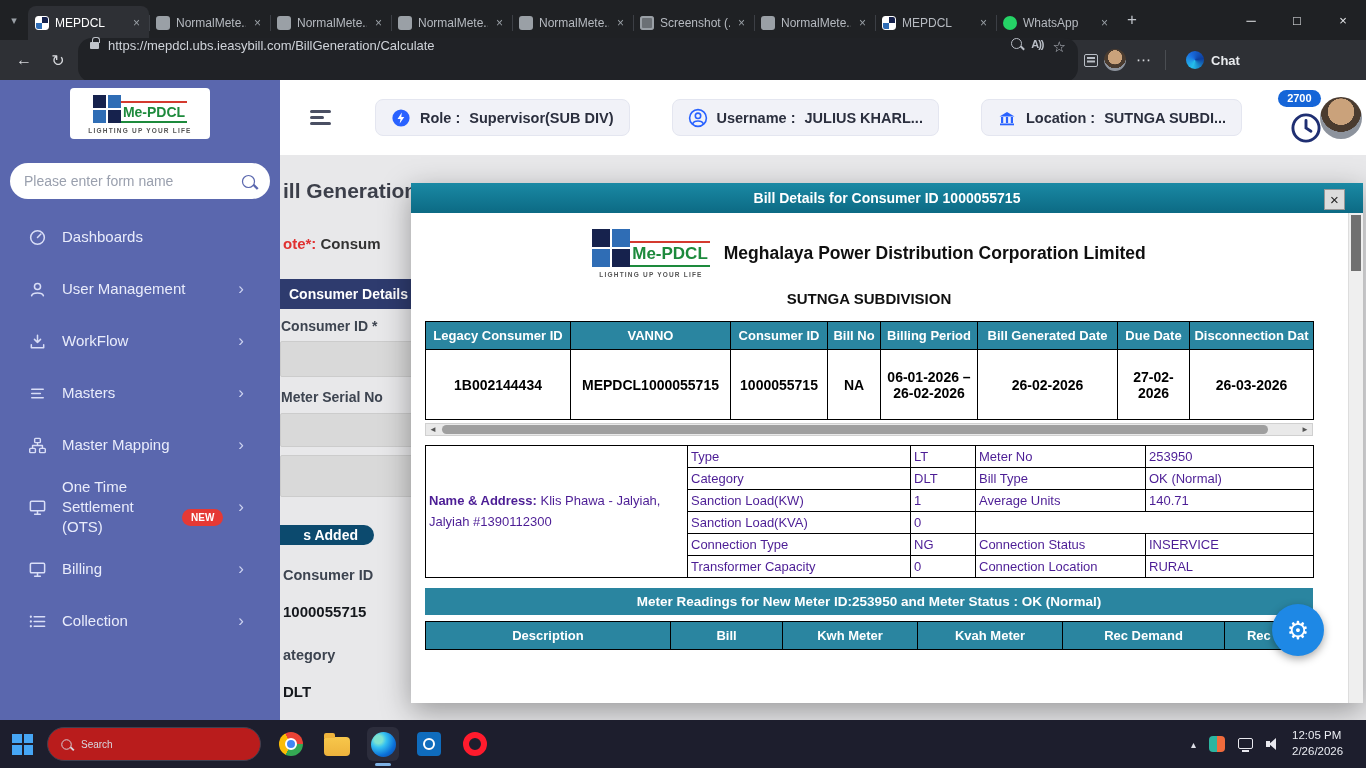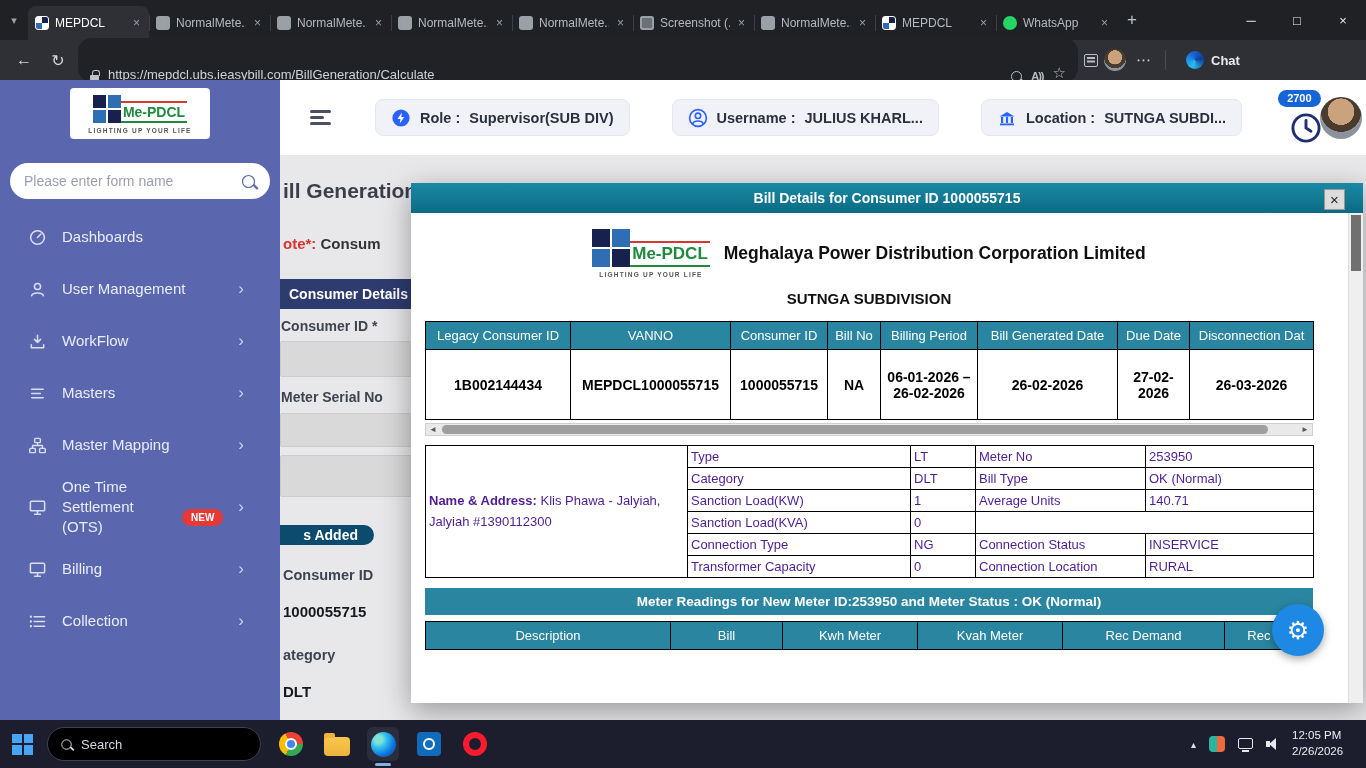--- a/index.html
+++ b/index.html
@@ -19,21 +19,21 @@
   .fav-doc{background:#9aa0a6}
   .fav-shot{background:#6b7075;box-shadow:inset 0 0 0 2px #9aa0a6}
   .fav-wa{background:#25d366;border-radius:50%}
   .new-tab{width:30px;height:40px;display:flex;align-items:center;justify-content:center;color:#c0c4ca;font-size:17px}
   .win-controls{margin-left:auto;display:flex;height:40px}
   .win-btn{width:46px;display:flex;align-items:center;justify-content:center;color:#e8eaed;font-size:13px}
 
   
   .toolbar{position:absolute;top:40px;left:0;right:0;height:40px;background:#2e3035;display:flex;align-items:center;gap:6px;padding:0 10px}
   .nav-btn{width:28px;text-align:center;color:#d5d7db;font-size:16px}
-  .urlbar{display:flex;align-items:flex-end;gap:9px;height:44px;border-radius:14px;background:#202226;padding:0 12px;flex:1;max-width:1000px;color:#b9bec6}
+  .urlbar{display:flex;align-items:flex-start;gap:9px;height:44px;border-radius:14px;background:#202226;padding:0 12px;flex:1;max-width:1000px;color:#b9bec6}
   .lock{width:9px;height:7px;background:#bfc3c9;border-radius:1px;position:relative;margin-top:4px;flex:0 0 9px}
   .lock::before{content:'';position:absolute;top:-5px;left:1.5px;width:6px;height:5px;border:1.5px solid #bfc3c9;border-bottom:none;border-radius:3px 3px 0 0}
   .url-text{color:#cfd3d9;font-size:13px;flex:1;white-space:nowrap;overflow:hidden}
   .mag{width:11px;height:11px;border:1.8px solid currentColor;border-radius:50%;position:relative;display:inline-block;flex:0 0 11px}
   .mag::after{content:'';position:absolute;width:5px;height:1.8px;background:currentColor;right:-4px;bottom:-1px;transform:rotate(45deg)}
   .read-aloud{font-size:11px;font-weight:bold;letter-spacing:-1px}
   .star-icon{font-size:15px}
   .coll{width:14px;height:13px;border:1.5px solid #b9bec6;border-radius:2px;position:relative}
   .coll::before{content:'';position:absolute;left:2px;top:2.5px;right:2px;height:1.5px;background:#b9bec6;box-shadow:0 3.5px 0 #b9bec6}
   .avatar-mini{width:22px;height:22px;border-radius:50%;background:radial-gradient(circle at 50% 38%,#caa27b 0 40%,#4a3b2f 41% 62%,#8d939d 63%)}
@@ -97,21 +97,21 @@
   .modal-body{position:absolute;top:30px;left:0;right:15px;bottom:0;background:#fff;overflow:hidden;padding:12px 0 0 14px}
   .vscroll{position:absolute;top:30px;right:0;width:15px;bottom:0;background:#efefef;border-left:1px solid #ddd}
   .vthumb{position:absolute;top:2px;left:2px;right:2px;height:56px;background:#707070}
   .logo-row-modal{width:888px;display:flex;align-items:center;justify-content:center;gap:14px;margin:4px 0 10px}
   .logo-block{display:flex;flex-direction:column;align-items:center}
   .logo-row-modal .logo-mark{width:38px;height:38px;flex:0 0 38px}
   .logo-row-modal .logo-brand{font-size:17px}
   .company{font-size:17.5px;font-weight:bold;color:#101010}
   .subdivision{width:888px;text-align:center;font-weight:bold;font-size:15px;margin:12px 0 14px;color:#101010}
   table{border-collapse:collapse;table-layout:fixed;width:888px}
-  .t1 th,.t3 th{background:#2a85a0;color:#fff;font-size:13px;font-weight:normal;border:1px solid #000;padding:6px 3px;overflow:hidden;white-space:nowrap}
+  .t1 th,.t3 th{background:#2a85a0;color:#fff;font-size:13px;font-weight:bold;border:1px solid #000;padding:6px 3px;overflow:hidden;white-space:nowrap}
   .t1 td{border:1px solid #000;font-size:14px;font-weight:bold;text-align:center;vertical-align:middle;padding:4px 3px;color:#000;height:70px}
   .hscroll{width:888px;height:13px;background:#e9e9e9;border:1px solid #d0d0d0;display:flex;align-items:stretch;margin-top:3px}
   .harrow{width:14px;font-size:8px;color:#555;display:flex;align-items:center;justify-content:center}
   .htrack{flex:1;position:relative}
   .hthumb{position:absolute;left:2px;right:30px;top:1px;bottom:1px;background:#9f9f9f;border-radius:6px}
   .t2{margin-top:9px}
   .t2 td{border:1px solid #000;font-size:13px;text-align:left;vertical-align:middle;padding:3px;color:#4c1d95;height:19px}
   .namecell{font-size:14px;line-height:1.55;padding:4px 10px}
   .namecell .b{font-weight:bold}
   .meter-bar{width:888px;margin-top:10px;background:#2a85a0;color:#fff;font-weight:bold;font-size:13.5px;text-align:center;padding:6px 0}
@@ -120,21 +120,21 @@
   .w262{width:262px}.w223{width:223px}.w65{width:65px}.w170{width:170px}.w168{width:168px}
   .w245{width:245px}.w112{width:112px}.w135{width:135px}.w162{width:162px}.w89{width:89px}
 
   
   .fab{position:absolute;left:1272px;top:604px;width:52px;height:52px;border-radius:50%;background:#1e88e5;color:#fff;display:flex;align-items:center;justify-content:center;font-size:25px;z-index:45;box-shadow:0 3px 9px rgba(0,0,0,.35)}
 
   
   .taskbar{position:absolute;left:0;right:0;bottom:0;height:48px;background:#1d1e2d;display:flex;align-items:center;padding:0 12px;gap:14px;z-index:60}
   .start{width:21px;height:21px;display:grid;grid-template-columns:1fr 1fr;grid-template-rows:1fr 1fr;gap:2px}
   .start i{background:#46a6f5;display:block}
-  .tb-search{width:214px;height:34px;border-radius:17px;background:#000000;border:1px solid #3f4050;display:flex;align-items:center;gap:9px;padding:0 13px;color:#d8d9e0;font-size:13px}
+  .tb-search{width:214px;height:34px;border-radius:17px;background:#b91c1c;border:1px solid #3f4050;display:flex;align-items:center;gap:9px;padding:0 13px;color:#d8d9e0;font-size:10px}
   .tb-search .mag{transform:scale(.95)}
   .ticon{width:32px;height:34px;display:flex;align-items:center;justify-content:center;position:relative}
   .ticon.active{background:#2c2d3c;border-radius:6px}
   .ticon.active::after{content:'';position:absolute;bottom:-5px;left:50%;transform:translateX(-50%);width:16px;height:3px;border-radius:2px;background:#7fb2e5}
   .chrome{width:24px;height:24px;border-radius:50%;background:conic-gradient(from -30deg,#ea4335 0 33%,#34a853 0 66%,#fbbc05 0);position:relative}
   .chrome::after{content:'';position:absolute;inset:6px;border-radius:50%;background:#4285f4;border:2px solid #fff}
   .folder{width:26px;height:19px;background:linear-gradient(#f7c74b,#eeb33c);border-radius:2px 4px 4px 4px;position:relative;margin-top:4px}
   .folder::before{content:'';position:absolute;top:-4px;left:0;width:11px;height:5px;background:#eeb33c;border-radius:2px 2px 0 0}
   .edge{width:25px;height:25px;border-radius:50%;background:radial-gradient(circle at 30% 30%,#7ee3d0 0 16%,#35c1f1 32%,#0b6fd8 66%,#123f8f)}
   .outlook{width:24px;height:24px;border-radius:4px;background:#0f6cbd;position:relative}

